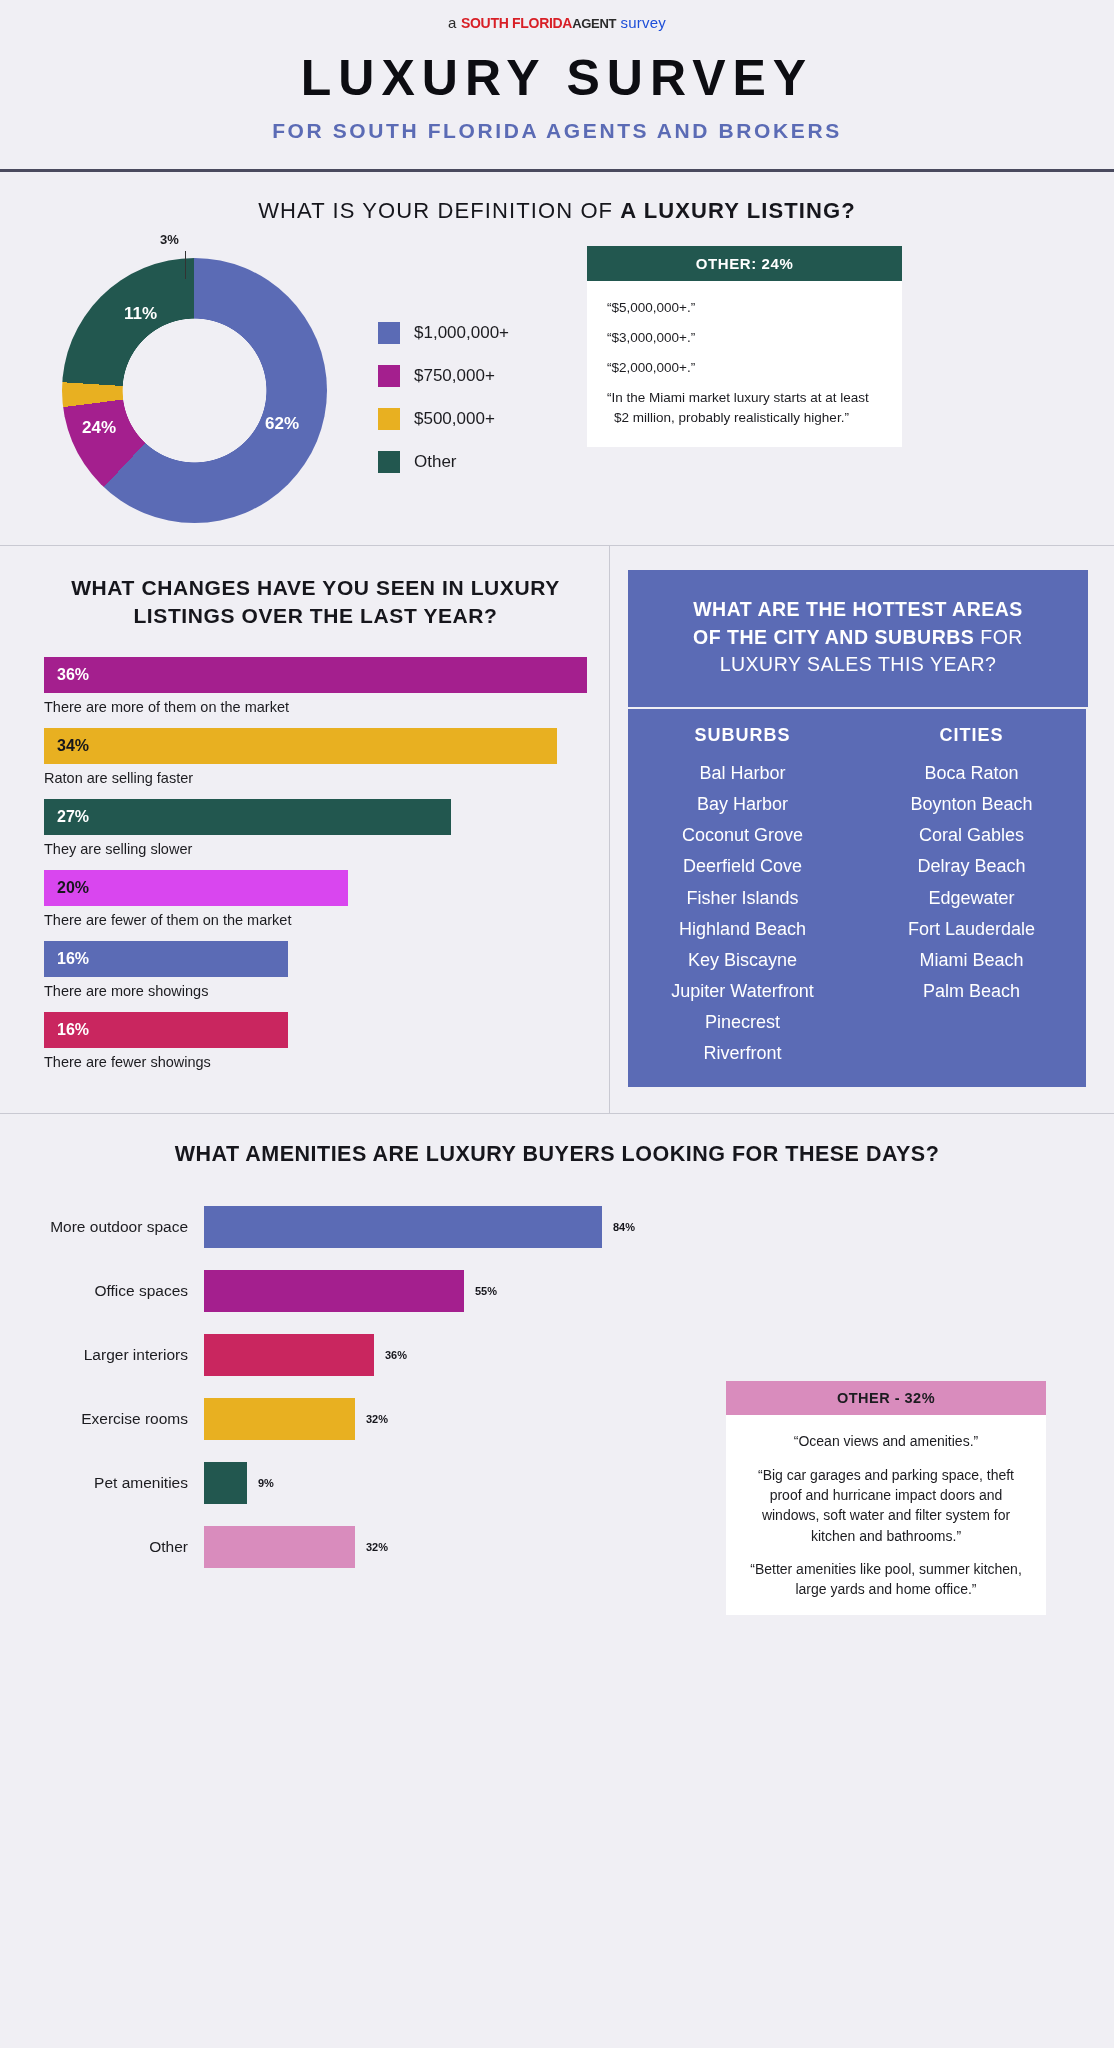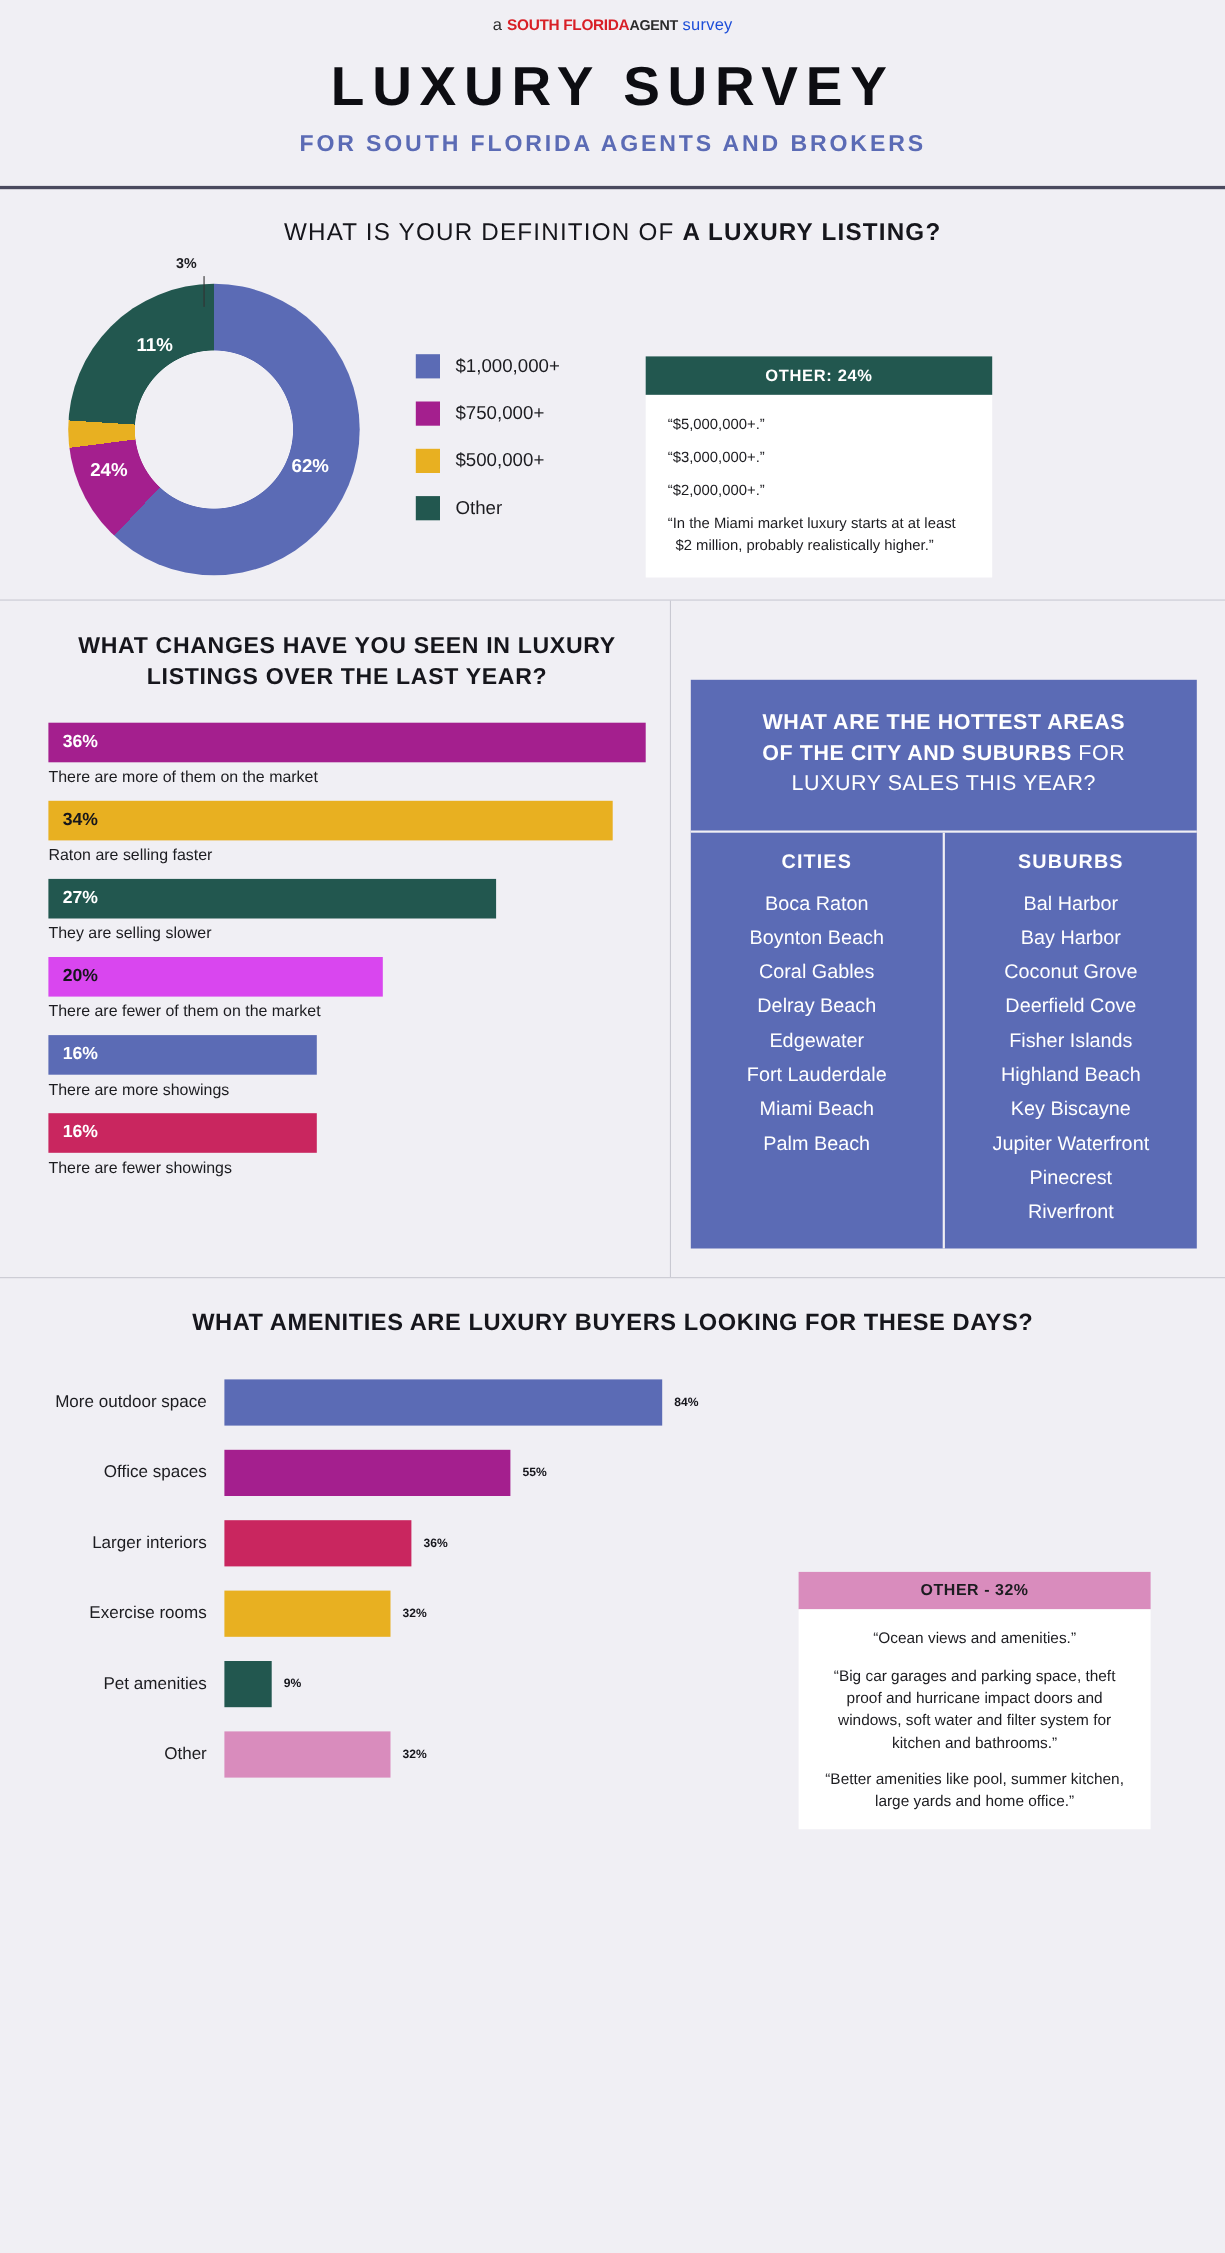--- a/index.html
+++ b/index.html
@@ -54,21 +54,21 @@
     left: 120px; top: -14px; color: #1c1c20; font-size: 13px;
   }
   .tick { position: absolute; left: 145px; top: 5px; width: 1px; height: 28px; background: #333; }
 
   .legend { margin-top: 76px; margin-left: 8px; }
   .legend-item { display: flex; align-items: center; margin-bottom: 21px; }
   .legend-sw { width: 22px; height: 22px; margin-right: 14px; }
   .legend-tx { font-size: 17px; color: #1c1c20; }
 
   
-  .qbox { width: 315px; margin-left: 78px; margin-top: 78px; }
+  .qbox { width: 315px; margin-left: 78px; }
   .qbox-head {
     text-align: center; color: #fff; font-weight: 800; font-size: 15px;
     letter-spacing: .6px; padding: 9px 0;
   }
   .qbox-body { background: #fff; padding: 17px 20px 20px; }
   .q { font-size: 13.5px; line-height: 1.42; color: #1c1c20; margin-bottom: 11px; }
   .q.indent { text-indent: -7px; padding-left: 7px; }
   .q:last-child { margin-bottom: 0; }
 
   
@@ -80,21 +80,21 @@
   }
   .hbar-row { margin-bottom: 13px; }
   .hbar {
     height: 36px; display: flex; align-items: center;
     padding-left: 13px; font-size: 16px; font-weight: 800;
   }
   .hbar-cap { font-size: 14.5px; color: #1c1c20; margin-top: 6px; }
 
   
   .mid-right { flex: 1; padding: 24px 26px 26px 18px; }
-  .panel { background: #5b6bb5; margin-top: 48px; }
+  .panel { background: #5b6bb5; }
   .panel-head {
     color: #fff; text-align: center; padding: 26px 30px 28px;
     font-size: 19.5px; line-height: 1.42; letter-spacing: .5px; font-weight: 400;
     border-bottom: 2px solid #f0eff4;
   }
   .panel-head b { font-weight: 800; }
   .cols { display: flex; }
   .col { flex: 1; padding: 16px 8px 18px; text-align: center; color: #fff; }
   .col.left-col { border-right: 2px solid #f0eff4; }
   .col-h { font-size: 18px; font-weight: 800; letter-spacing: 1px; margin-bottom: 12px; }
@@ -232,48 +232,48 @@
         </div>
     </div>
 
     <div class="mid-right">
       <div class="panel">
         <div class="panel-head">
           <b>WHAT ARE THE HOTTEST AREAS</b><br>
           <b>OF THE CITY AND SUBURBS</b><span> FOR LUXURY SALES THIS YEAR?</span>
         </div>
         <div class="cols">
-          <div class="col left-col">
-            <div class="col-h">CITIES</div>
-            <ul id="cities-list">
-                <li>Boca Raton</li>
-                <li>Boynton Beach</li>
-                <li>Coral Gables</li>
-                <li>Delray Beach</li>
-                <li>Edgewater</li>
-                <li>Fort Lauderdale</li>
-                <li>Miami Beach</li>
-                <li>Palm Beach</li>
-              </ul>
-          </div>
           <div class="col">
             <div class="col-h">SUBURBS</div>
             <ul id="suburbs-list">
                 <li>Bal Harbor</li>
                 <li>Bay Harbor</li>
                 <li>Coconut Grove</li>
                 <li>Deerfield Cove</li>
                 <li>Fisher Islands</li>
                 <li>Highland Beach</li>
                 <li>Key Biscayne</li>
                 <li>Jupiter Waterfront</li>
                 <li>Pinecrest</li>
                 <li>Riverfront</li>
               </ul>
           </div>
+          <div class="col left-col">
+            <div class="col-h">CITIES</div>
+            <ul id="cities-list">
+                <li>Boca Raton</li>
+                <li>Boynton Beach</li>
+                <li>Coral Gables</li>
+                <li>Delray Beach</li>
+                <li>Edgewater</li>
+                <li>Fort Lauderdale</li>
+                <li>Miami Beach</li>
+                <li>Palm Beach</li>
+              </ul>
+          </div>
         </div>
       </div>
     </div>
 
   </div>
 
   <div class="amen">
     <h2>WHAT AMENITIES ARE LUXURY BUYERS LOOKING FOR THESE DAYS?</h2>
     <div class="amen-grid">
       <div id="amen-rows">

